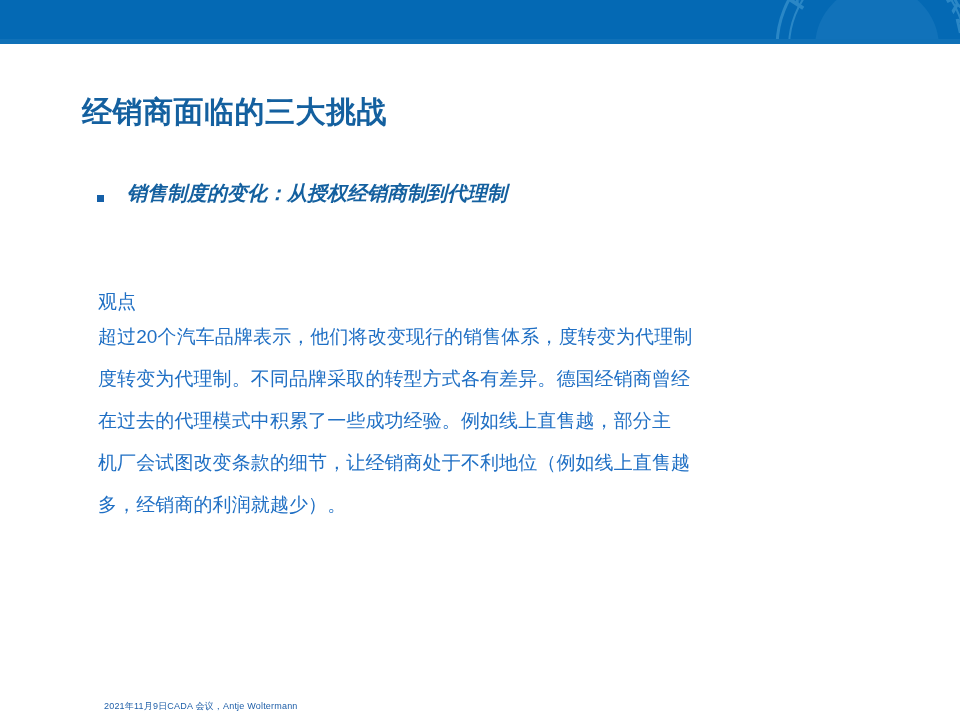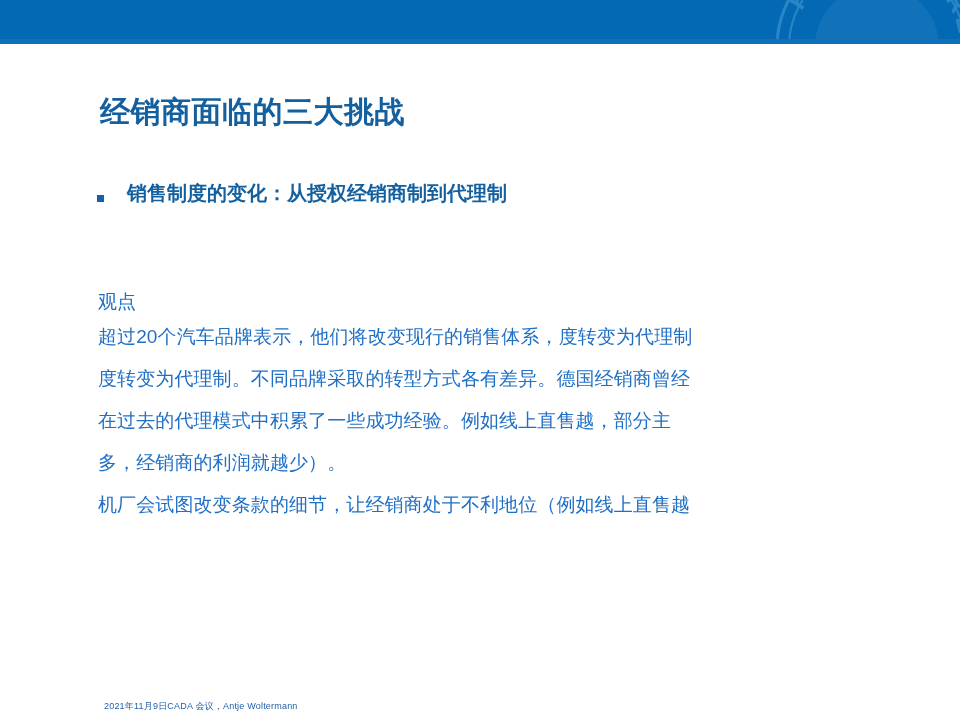--- a/index.html
+++ b/index.html
@@ -46,36 +46,37 @@
     top: -58px;
     width: 210px;
     height: 210px;
     opacity: 0.9;
     pointer-events: none;
   }
 
   
   #slide-title {
     position: absolute;
-    left: 100px;
+    left: 82px;
     top: 92px;
     font-size: 30px;
     font-weight: bold;
     color: #14609f;
     letter-spacing: 0.5px;
     white-space: nowrap;
   }
 
   
   #bullet-row {
     position: absolute;
     left: 97px;
     top: 181px;
     display: flex;
     align-items: center;
+    font-style: italic;
   }
 
   #bullet-marker {
     width: 7px;
     height: 7px;
     background: #1560a8;
     margin-top: 10px;
     margin-right: 23px;
     flex: 0 0 auto;
   }
@@ -147,19 +148,19 @@
   <div id="bullet-row">
     <span id="bullet-marker"></span>
     <span id="bullet-text">销售制度的变化：从授权经销商制到代理制</span>
   </div>
 
   <div id="body-block">
     <div id="body-heading">观点</div>
     <div class="body-line">超过20个汽车品牌表示，他们将改变现行的销售体系，度转变为代理制</div>
     <div class="body-line">度转变为代理制。不同品牌采取的转型方式各有差异。德国经销商曾经</div>
     <div class="body-line">在过去的代理模式中积累了一些成功经验。例如线上直售越，部分主</div>
+    <div class="body-line">机厂会试图改变条款的细节，让经销商处于不利地位（例如线上直售越</div>
     <div class="body-line">多，经销商的利润就越少）。</div>
-    <div class="body-line">机厂会试图改变条款的细节，让经销商处于不利地位（例如线上直售越</div>
   </div>
 
   <div id="footer">2021年11月9日CADA 会议，Antje Woltermann</div>
 
 </div>
 
 </body></html>

